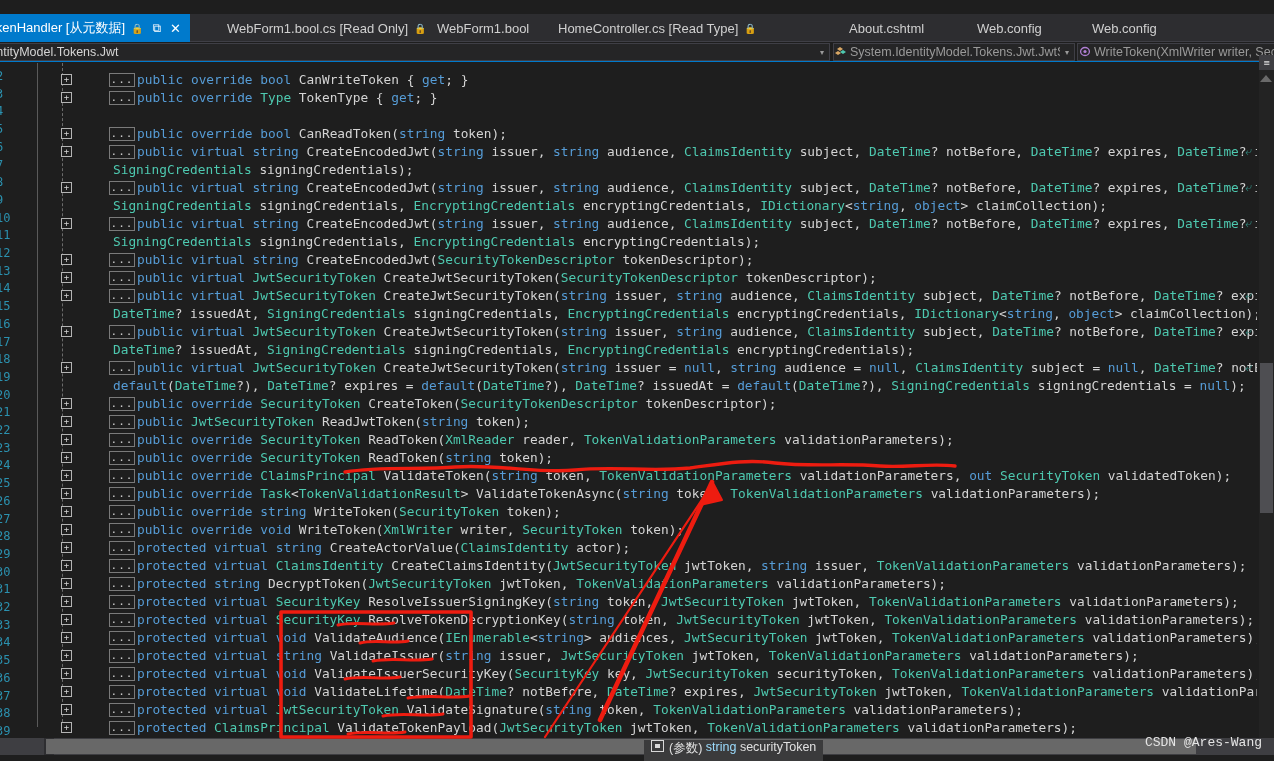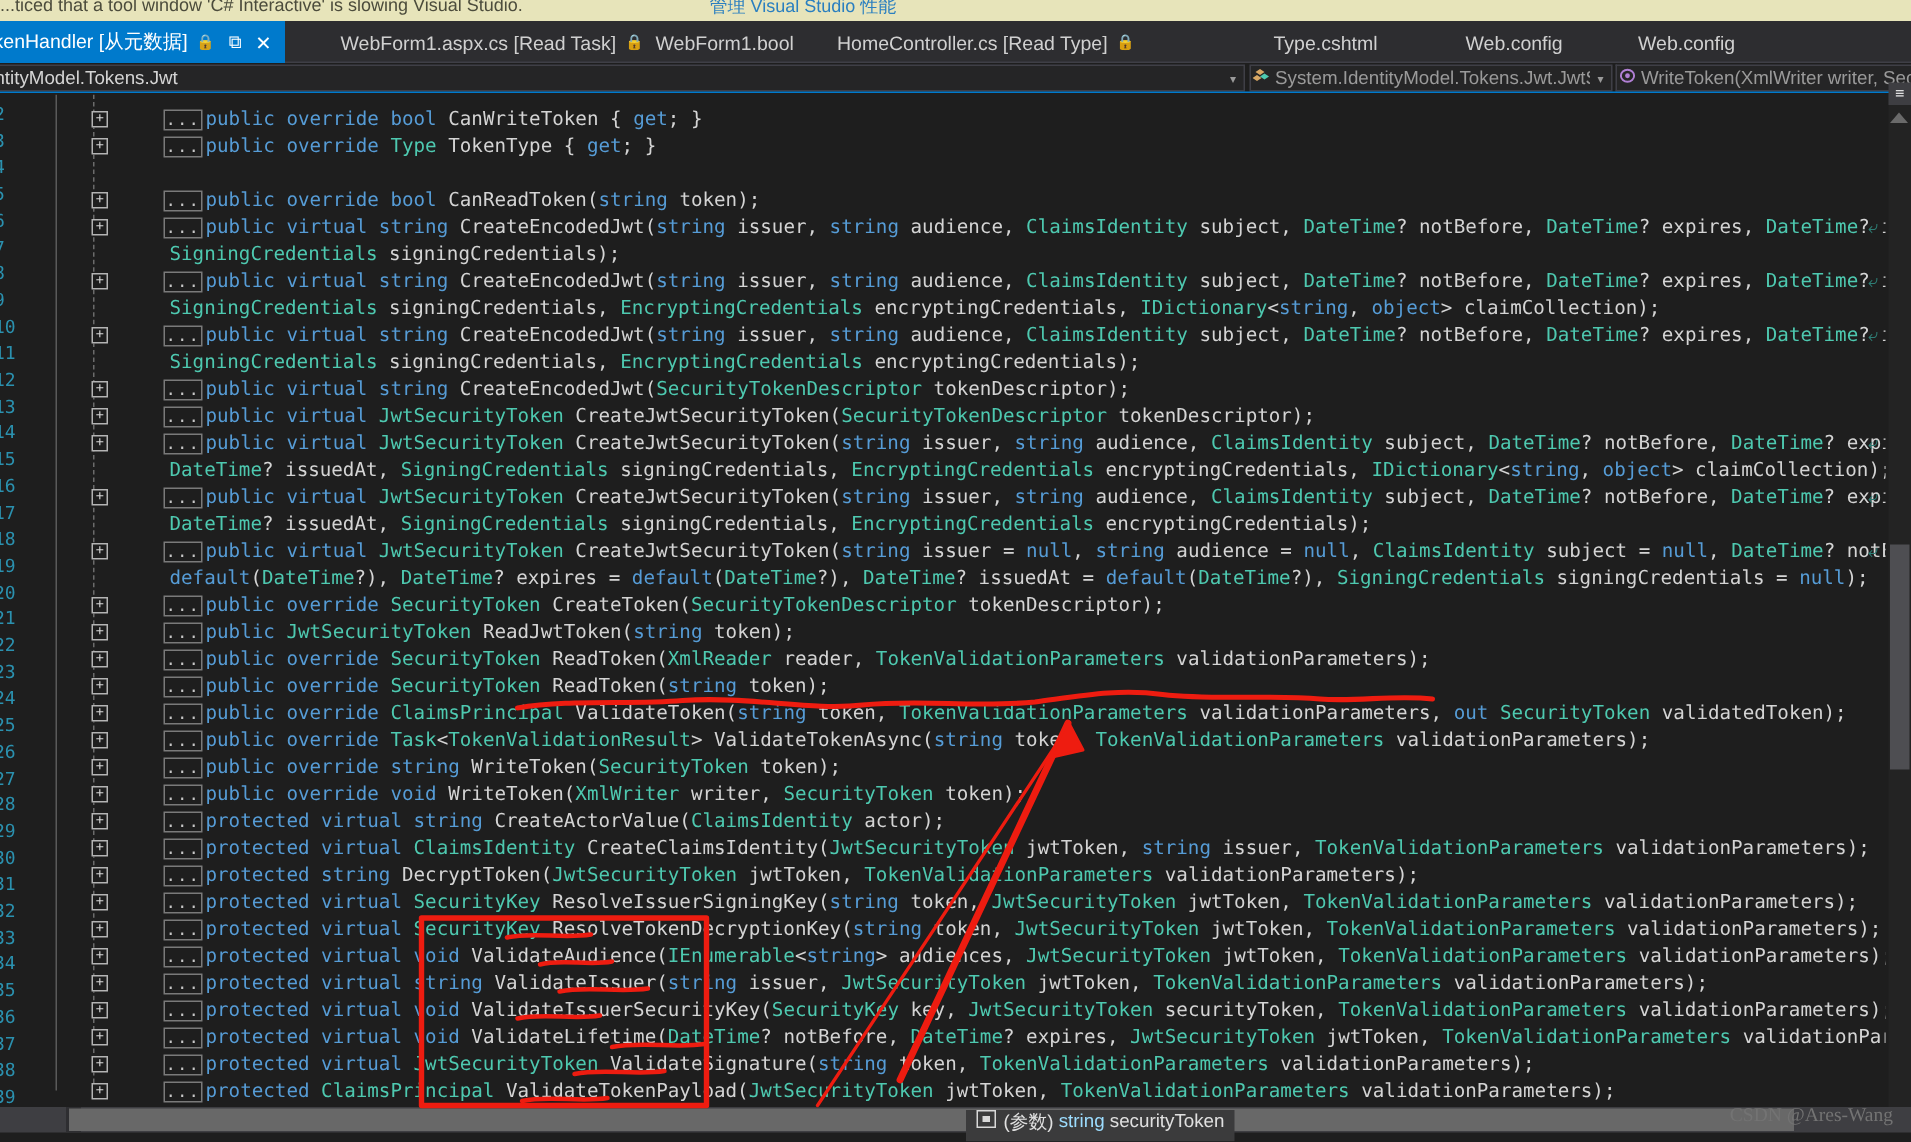--- a/index.html
+++ b/index.html
@@ -94,54 +94,50 @@
            display:flex;align-items:flex-start;padding:0 7px;box-sizing:border-box;
            font-family:"Liberation Sans",sans-serif;font-size:12.5px;color:#e0e0e0;white-space:nowrap;}
   .tooltip .ticon{display:inline-block;width:13px;height:12px;box-sizing:border-box;
                   border:1px solid #d8d8d8;margin-right:5px;position:relative;}
   .tooltip .ticon:after{content:"";position:absolute;left:3px;top:3px;width:5px;height:4px;background:#d8d8d8;}
   .tooltip .tkw{color:#9cdcfe;}
   .tooltip .tpl{color:#e0e0e0;}
 
   
   .watermark{position:absolute;right:12px;top:735px;
-             font-family:Liberation Serif, serif;font-size:13px;color:#737373;}
+             font-family:Liberation Mono, monospace;font-size:13px;color:#e5e5e5;}
 </style>
 </head>
 <body>
 
 <div id="app">
 
-  <div class="notifybar">
-    <span class="ntext">...ticed that a tool window 'C# Interactive' is slowing Visual Studio.</span>
-    <span class="nlink">管理 Visual Studio 性能</span>
-  </div>
 
   <div class="tabstrip">
     <div class="strip-underline"></div>
     <div id="tabs-host">
         <div class="tab active" style="left: -38px; width: 228px;">
           <span>ityTokenHandler [从元数据]</span>
           <span class="tlock">🔒</span>
           <span class="tpin">⧉</span>
           <span class="tclose">✕</span>
         </div>
         <div class="tab" style="left: 220px; width: 205px;">
-          <span>WebForm1.aspx.cs [Read Task]</span>
+          <span>WebForm1.bool.cs [Read Only]</span>
           <span class="tlock">🔒</span>
         </div>
         <div class="tab" style="left: 430px; width: 120px;">
           <span>WebForm1.bool</span>
         </div>
         <div class="tab" style="left: 551px; width: 215px;">
           <span>HomeController.cs [Read Type]</span>
           <span class="tlock">🔒</span>
         </div>
         <div class="tab" style="left: 842px; width: 105px;">
-          <span>Type.cshtml</span>
+          <span>About.cshtml</span>
         </div>
         <div class="tab" style="left: 970px; width: 95px;">
           <span>Web.config</span>
         </div>
         <div class="tab" style="left: 1085px; width: 95px;">
           <span>Web.config</span>
         </div>
       </div>
   </div>
 

